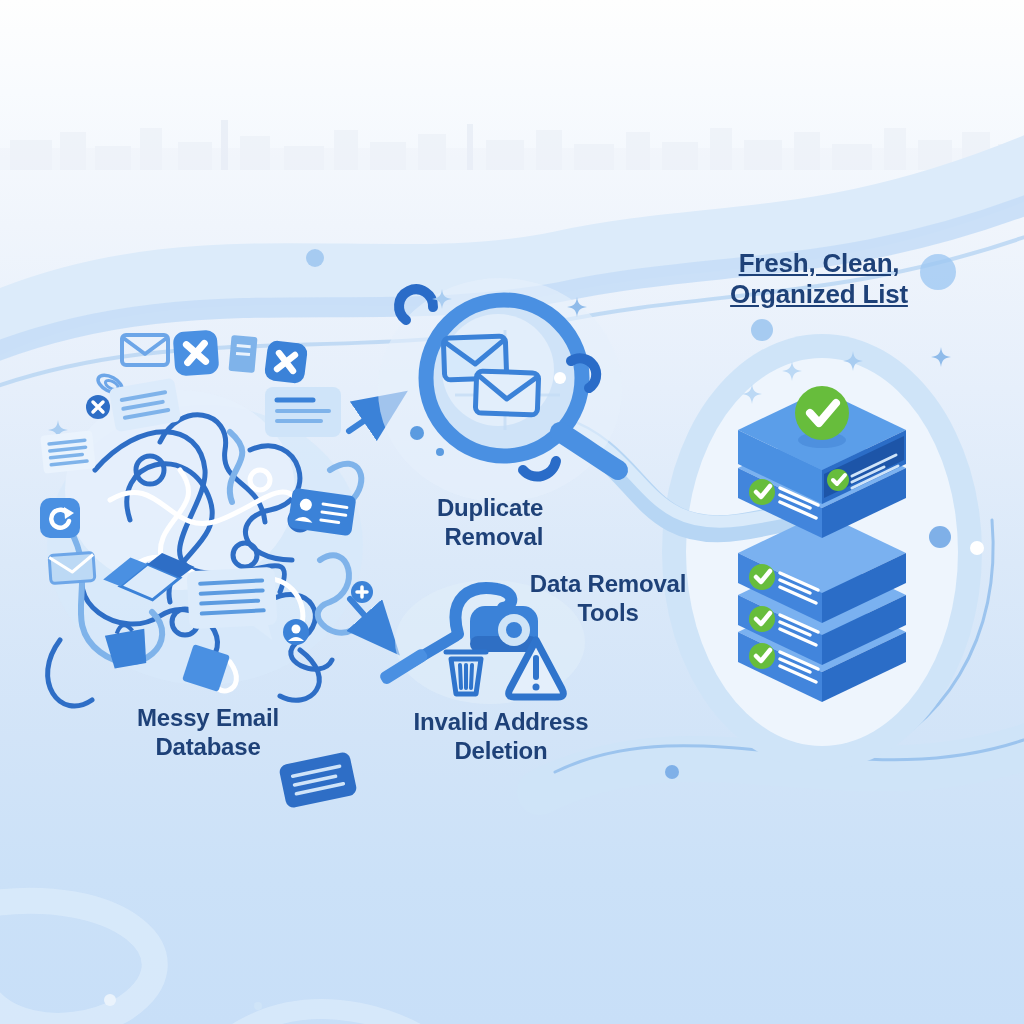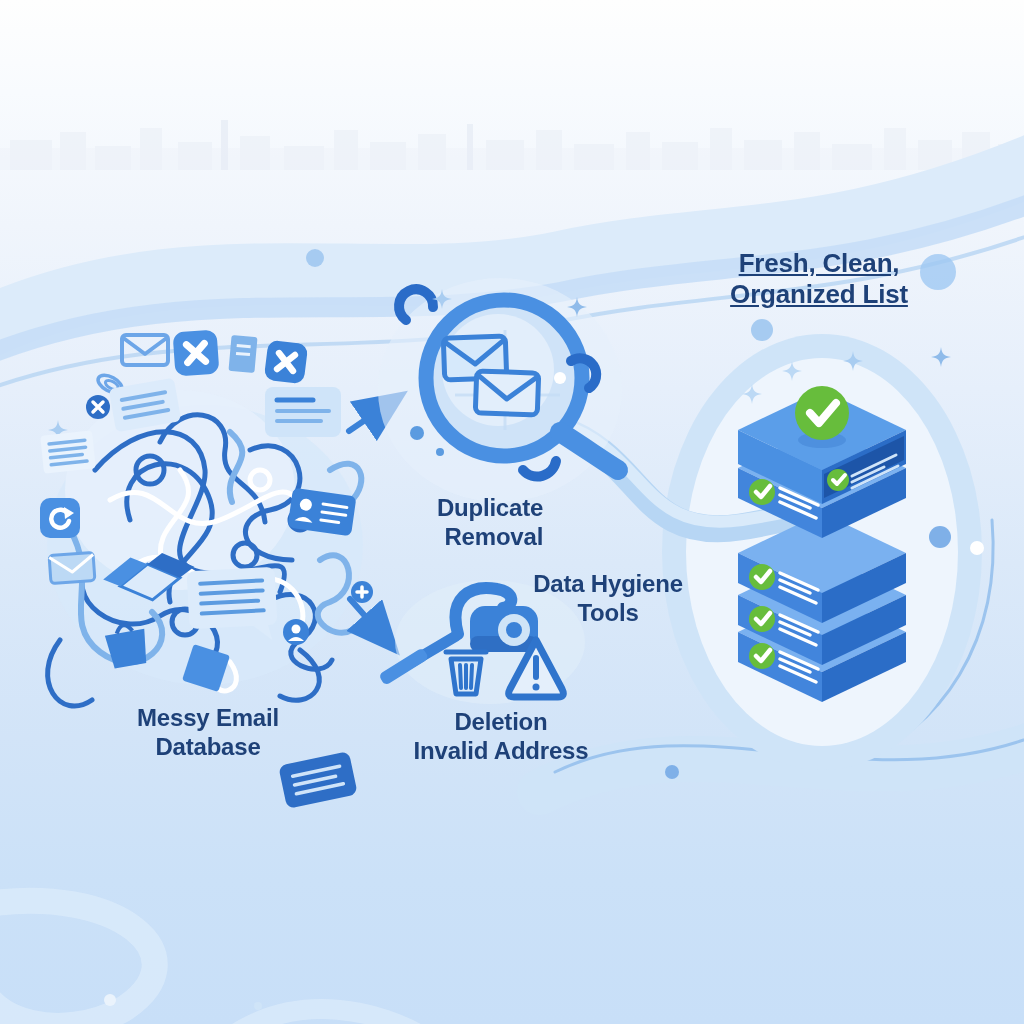--- a/index.html
+++ b/index.html
@@ -347,27 +347,27 @@
   <span>Fresh, Clean,</span>
   <span>Organized List</span>
 </div>
 
 <div class="label" style="left:490px;top:494px;text-align:right;">
   <span>Duplicate</span>
   <span>Removal</span>
 </div>
 
 <div class="label" style="left:608px;top:570px;">
-  <span>Data Hygiene</span>
+  <span>Data Removal</span>
   <span>Tools</span>
 </div>
 
 <div class="label" style="left:501px;top:708px;">
+  <span>Invalid Address</span>
   <span>Deletion</span>
-  <span>Invalid Address</span>
 </div>
 
 <div class="label" style="left:208px;top:704px;">
   <span>Messy Email</span>
   <span>Database</span>
 </div>
 
 </div>
 
 </body></html>

